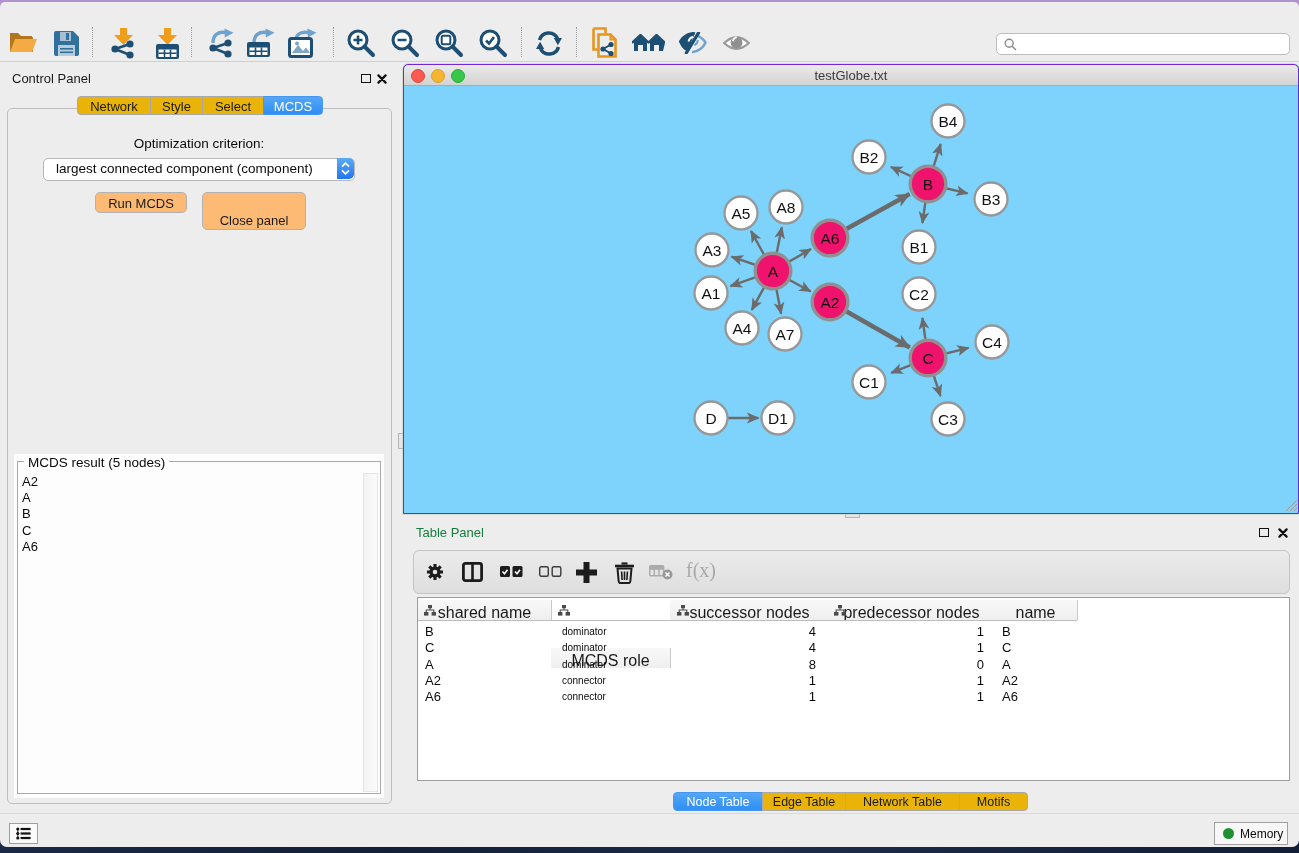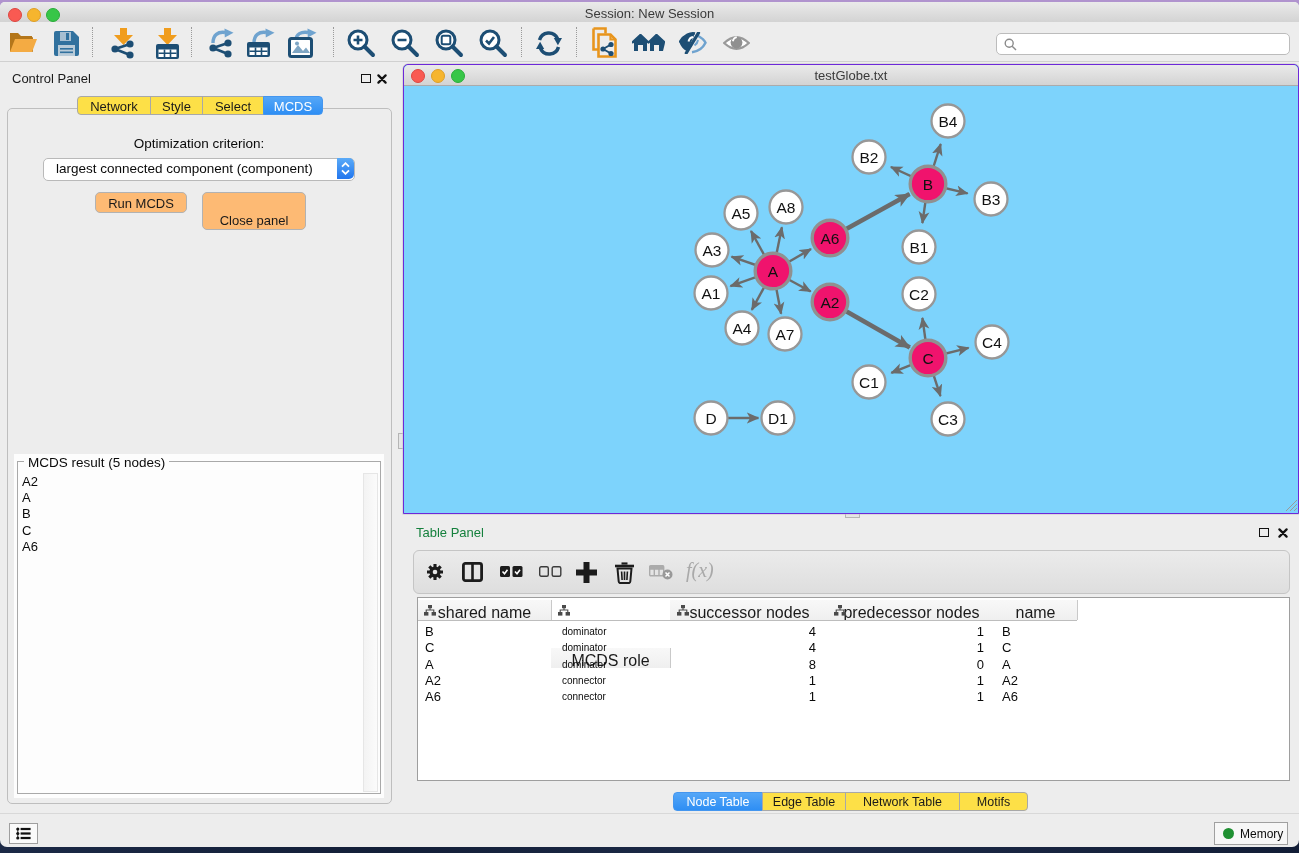--- a/index.html
+++ b/index.html
@@ -10,37 +10,31 @@
       background:linear-gradient(90deg,#1b2946,#131f38 30%,#1e2c4a 60%,#121d36);}
   #win{left:0;top:2px;width:1299px;height:845px;background:#ededed;
       border-radius:5px 5px 7px 7px;overflow:hidden;}
   #titlebar{left:0;top:0;width:1299px;height:21px;
       background:linear-gradient(#eaeaea,#d2d2d2);border-bottom:1px solid #acacac;}
   .tl{width:12px;height:12px;border-radius:50%;top:6px;}
   #toolbar{left:0;top:22px;width:1299px;height:39px;background:#ededed;border-bottom:1px solid #d0d0d0;}
   .sep{top:27px;width:0px;height:30px;border-left:1px dotted #9a9a9a;}
   .btn{background:#fdba74;border:1px solid #b2b2b2;border-radius:5px;
        font-size:13px;color:#1a1a1a;text-align:center;}
-  .tab{border:1px solid #a8a8a8;background:#fde047;font-size:13px;color:#1a1a1a;
+  .tab{border:1px solid #a8a8a8;background:#eab308;font-size:13px;color:#1a1a1a;
        text-align:center;height:15px;padding-top:2px;}
   .seltab{background:linear-gradient(#55a7f7,#2e8ef4);color:#fff;border-color:#4496ef;}
   .hdrcell{border-right:1px solid #c9c9c9;background:linear-gradient(#f8f8f8,#efefef);
        height:20px;font-size:16px;color:#1a1a1a;text-align:center;line-height:25px;}
   text{font-family:"Liberation Sans",sans-serif;}
 </style>
 </head>
 <body>
 <div id="deskbottom" class="ab"></div>
 <div id="win" class="ab">
-  <div id="titlebar" class="ab">
-    <div class="ab tl" style="left:8px;background:#f95a52;border:0.5px solid #dd4741;"></div>
-    <div class="ab tl" style="left:27px;background:#f6b52e;border:0.5px solid #de9f27;"></div>
-    <div class="ab tl" style="left:46px;background:#37c648;border:0.5px solid #2aad3a;"></div>
-    <div class="ab" style="left:0;top:4px;width:1299px;text-align:center;font-size:13px;color:#3a3a3a;">Session: New Session</div>
-  </div>
   <div class="ab" style="left:0;top:-2px;width:1299px;height:851px;">
   <div id="toolbar" class="ab"></div>
 
   <svg class="ab" style="left:9px;top:29px" width="29" height="27" viewBox="0 0 29 27">
     <path d="M1,4 h8 l3,3 h11 v4 h-22 Z" fill="#b4761a"></path>
     <rect x="1" y="8" width="23" height="15" rx="1" fill="#b4761a"></rect>
     <path d="M6,10 h22 l-5,13 h-22 Z" fill="#f4ab43"></path>
   </svg>
   <svg class="ab" style="left:54px;top:31px" width="25" height="25" viewBox="0 0 25 25">
     <path d="M2,0 H19 L25,6 V23 a2,2 0 0 1 -2,2 H2 a2,2 0 0 1 -2,-2 V2 a2,2 0 0 1 2,-2 Z" fill="#31719e"></path>
@@ -304,21 +298,21 @@
     <path d="M3.5,7.5 h14 l-1.2,13 a1.8,1.8 0 0 1 -1.8,1.6 h-8 a1.8,1.8 0 0 1 -1.8,-1.6 Z" fill="none" stroke="#1c1c1c" stroke-width="2"></path>
     <path d="M7.6,10.5 l0.5,8.5 M10.5,10.5 v8.5 M13.4,10.5 l-0.5,8.5" stroke="#1c1c1c" stroke-width="1.6"></path>
   </svg>
   <svg class="ab" style="left:649px;top:565px" width="24" height="15" viewBox="0 0 24 15">
     <rect x="0.7" y="0.7" width="14" height="10" rx="1" fill="none" stroke="#ababab" stroke-width="1.4"></rect>
     <path d="M0.7,4 h14 M5.3,4 v7 M10,4 v7" stroke="#ababab" stroke-width="1.4"></path>
     <rect x="0.7" y="0.7" width="14" height="3.3" fill="#ababab"></rect>
     <circle cx="18.5" cy="9.5" r="5" fill="#999"></circle>
     <path d="M16.5,7.5 l4,4 M20.5,7.5 l-4,4" stroke="#fff" stroke-width="1.5"></path>
   </svg>
-  <div class="ab" style="left:686px;top:559px;font-family:'Liberation Serif',serif;font-style:italic;font-size:20px;color:#a9a9a9;">f(x)</div>
+  <div class="ab" style="left:686px;top:559px;font-family:'Liberation Serif',serif;font-size:20px;color:#a9a9a9;">f(x)</div>
   <div class="ab" style="left:417px;top:597px;width:871px;height:182px;background:#fff;border:1px solid #9e9e9e;"></div>
   <div class="ab hdrcell" style="left:418px;top:600px;width:133px;">shared name</div>
   <div class="ab hdrcell" style="left:551px;top:600px;width:119px;margin-top:48px;">MCDS role</div>
   <div class="ab hdrcell" style="left:670px;top:600px;width:159px;">successor nodes</div>
   <div class="ab hdrcell" style="left:829px;top:600px;width:165px;">predecessor nodes</div>
   <div class="ab hdrcell" style="left:994px;top:600px;width:83px;">name</div>
   <div class="ab" style="left:418px;top:620px;width:659px;height:1px;background:#bdbdbd;"></div>
   <svg class="ab" style="left:424px;top:605px" width="12" height="11" viewBox="0 0 12 11">
         <g fill="#4a4a4a">
           <rect x="4" y="0" width="4" height="3.2"></rect>

